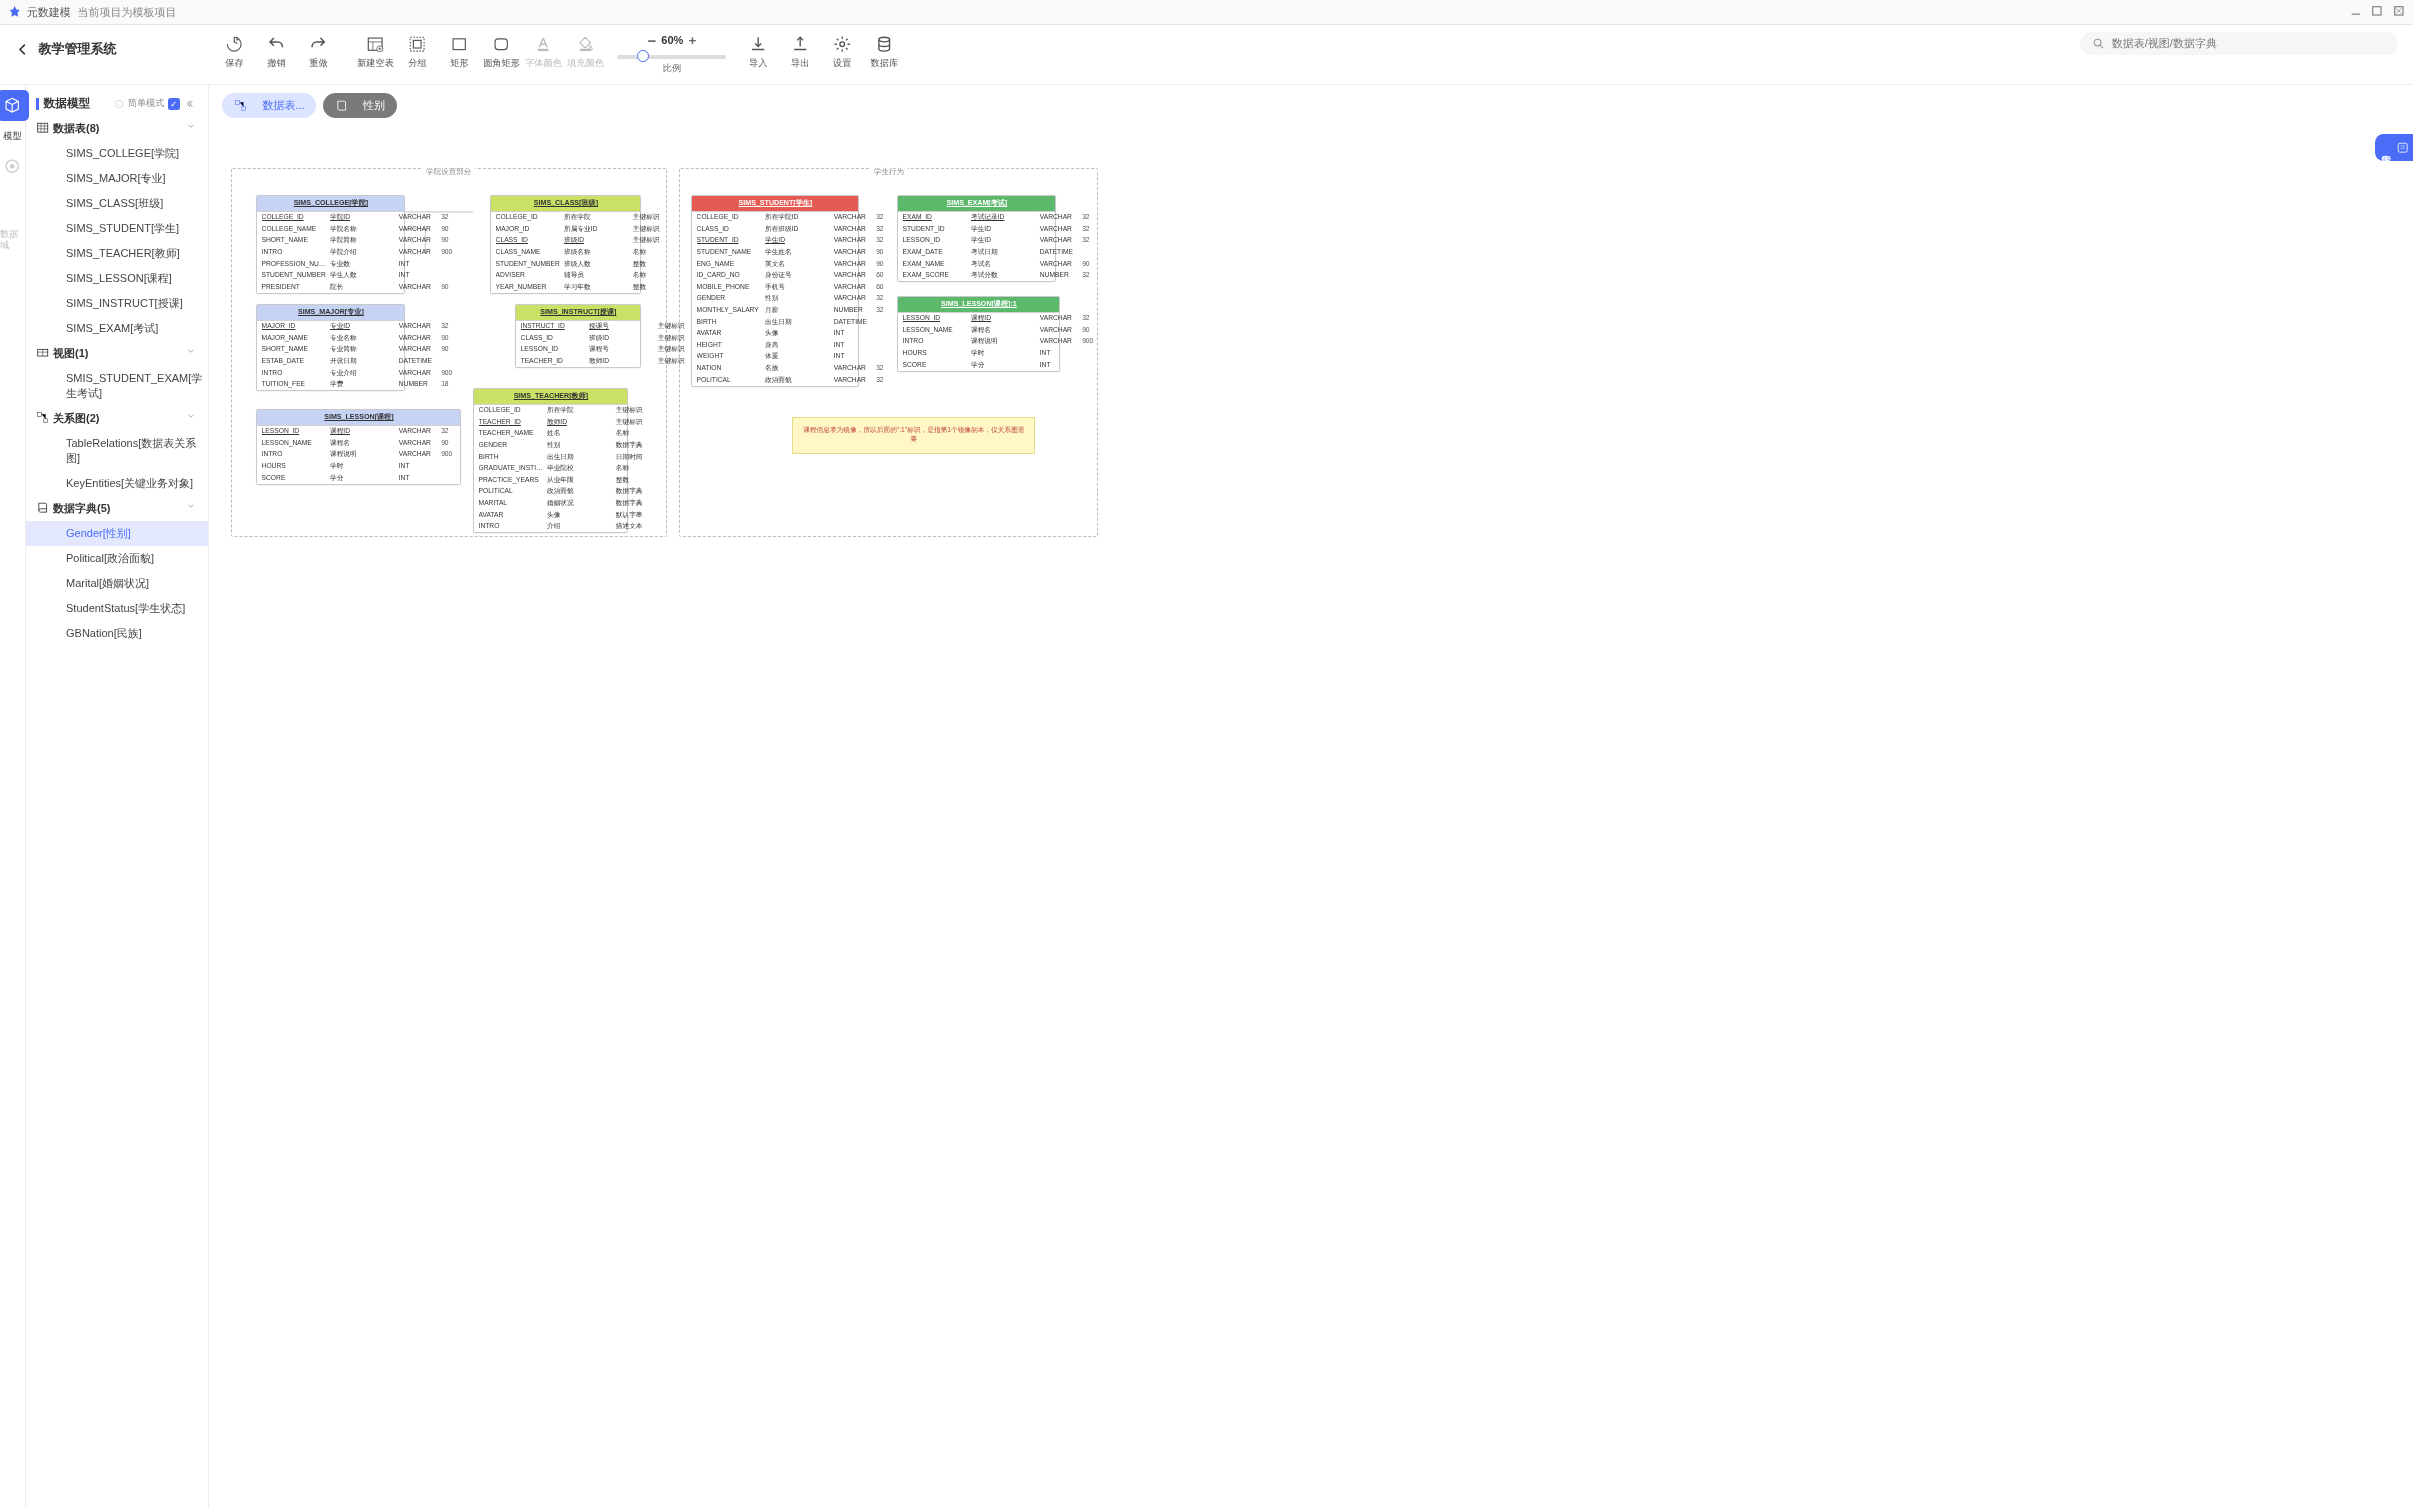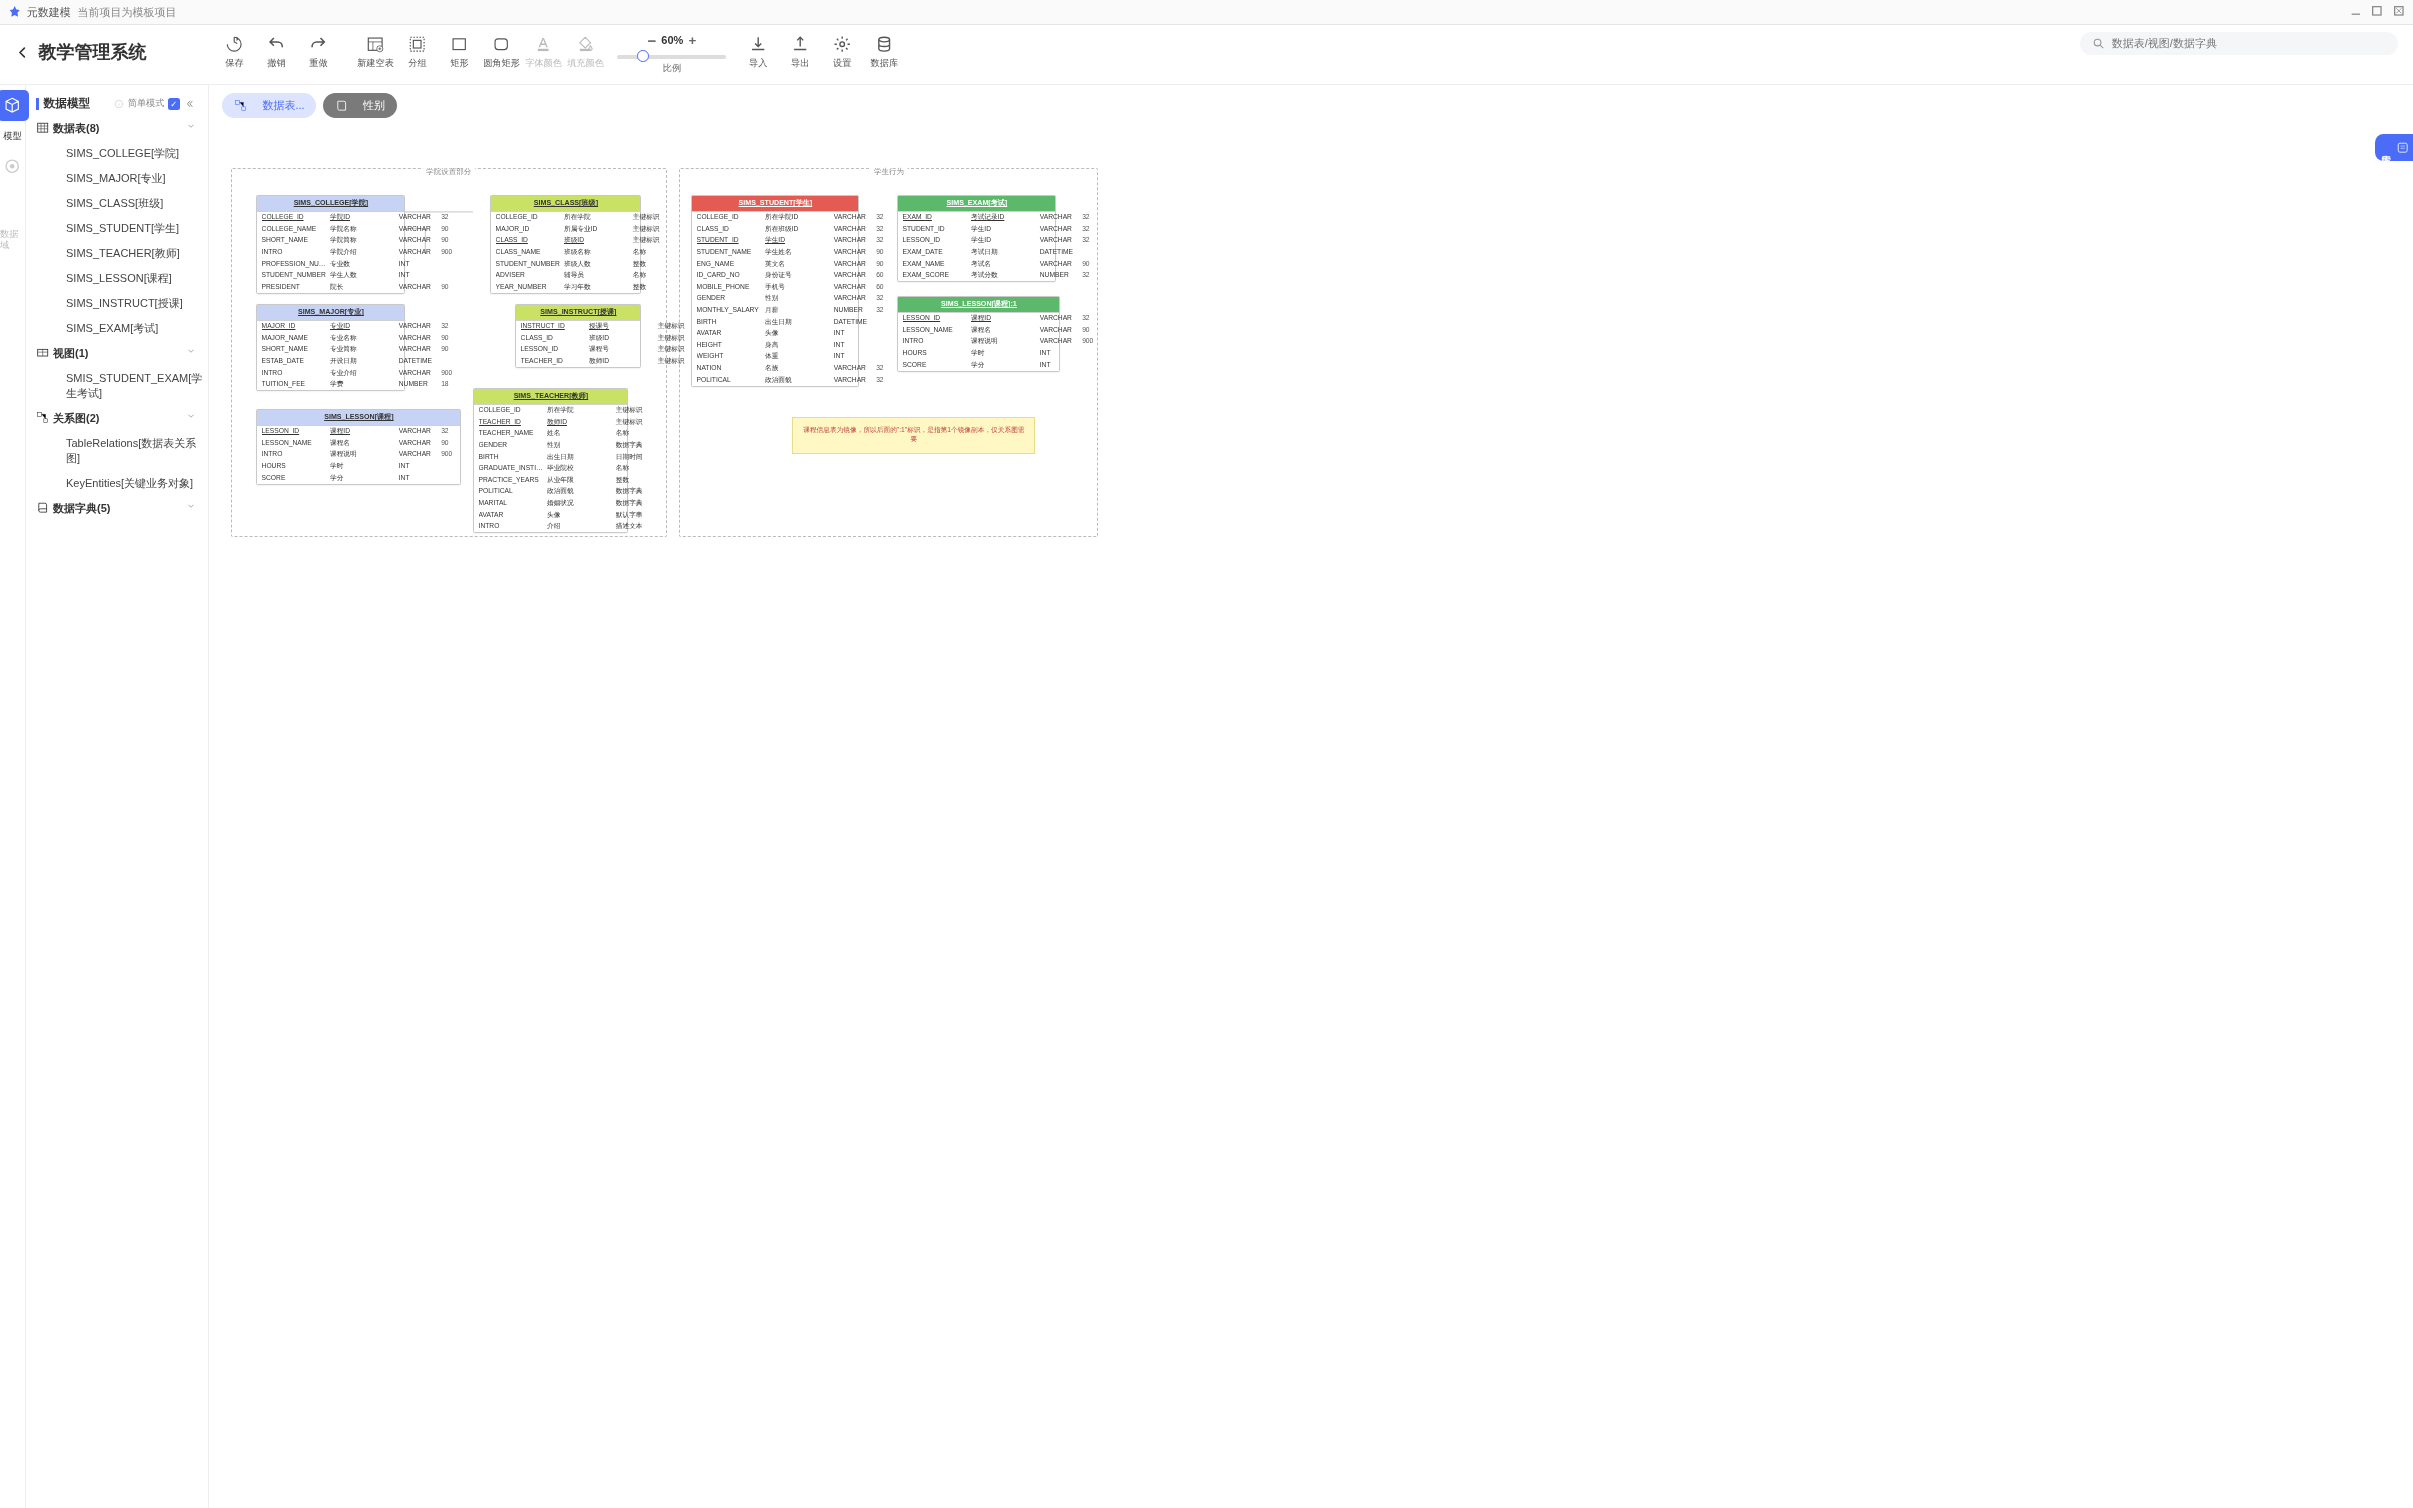--- a/index.html
+++ b/index.html
@@ -3,21 +3,21 @@
 <meta charset="utf-8">
 <style>
 * { box-sizing: border-box; margin: 0; padding: 0; font-family: -apple-system, "Helvetica Neue", Arial, sans-serif; }
 body { background: #fff; color: #333; overflow: hidden; }
 .titlebar { display: flex; align-items: center; height: 25px; padding: 0 8.4px; background: #fafafa; border-bottom: 0.8px solid #e5e5e5; font-size: 11px; color: #555; }
 .titlebar .logo { width: 13.4px; height: 13.4px; margin-right: 5px; display: inline-flex; }
 .titlebar .wincontrols { margin-left: auto; display: flex; gap: 10px; color: #999; }
 .header { display: flex; align-items: flex-start; padding: 6.7px 15px 8.4px; border-bottom: 0.8px solid #eee; }
 .header-left { display: flex; align-items: center; gap: 8.4px; min-width: 201px; padding-top: 8.4px;}
 .back-icon { width: 15px; height: 15px; color: #333; }
-.proj-title { font-size: 18px; font-weight: 600; }
+.proj-title { font-size: 13px; font-weight: 600; }
 .toolbar { display: flex; align-items: flex-start; gap: 5px; flex: 1; }
 .tbtn { display: flex; flex-direction: column; align-items: center; justify-content: center; width: 37px; gap: 3.4px; color: #555; font-size: 9.2px; cursor: pointer; padding-top: 3.4px;}
 .tbtn svg { width: 18.4px; height: 18.4px; }
 .tbtn.disabled { color: #bbb; }
 .zoom { display: flex; flex-direction: column; align-items: center; gap: 1.7px; margin: 0 8.4px; }
 .zoom-row { display: flex; align-items: center; gap: 5px; font-size: 11px; font-weight: 600; color: #333; }
 .slider { position: relative; width: 109px; height: 3.4px; background: #ddd; border-radius: 1.7px; margin-top: 5px; }
 .slider-thumb { position: absolute; width: 11.7px; height: 11.7px; background: #fff; border: 1.7px solid #4a6cf7; border-radius: 50%; top: -5px; left: 18%; }
 .zoom-label { font-size: 9.2px; color: #666; margin-top: 1.7px; }
 .search { display: flex; align-items: center; background: #f5f6f8; border-radius: 17px; padding: 5px 11.7px; width: 318px; margin-left: auto; }
@@ -304,20 +304,27 @@
 
     <div class="tree-group">
       <svg class="tico" viewBox="0 0 24 24">
           <path fill="none" stroke="#333" stroke-width="1.5" d="M5 4h11a3 3 0 013 3v13H8a3 3 0 01-3-3zM5 17a3 3 0 013-3h11"></path>
         </svg>
       <span>数据字典(5)</span>
       <svg class="chev" viewBox="0 0 24 24">
           <path fill="none" stroke="currentColor" stroke-width="2" d="M6 9l6 6 6-6"></path>
         </svg>
     </div>
+    <div id="dicts-list">
+        <div class="tree-item selected">Gender[性别]</div>
+        <div class="tree-item">Political[政治面貌]</div>
+        <div class="tree-item">Marital[婚姻状况]</div>
+        <div class="tree-item">StudentStatus[学生状态]</div>
+        <div class="tree-item">GBNation[民族]</div>
+      </div>
   </div>
 
   <div class="canvas-area">
     <div class="tabs">
       <div class="tab active">
         <svg viewBox="0 0 24 24">
             <rect x="3" y="3" width="7" height="7" fill="none" stroke="currentColor"></rect>
             <rect x="14" y="14" width="7" height="7" fill="none" stroke="currentColor"></rect>
             <path stroke="currentColor" d="M10 6h7v8"></path>
           </svg>

